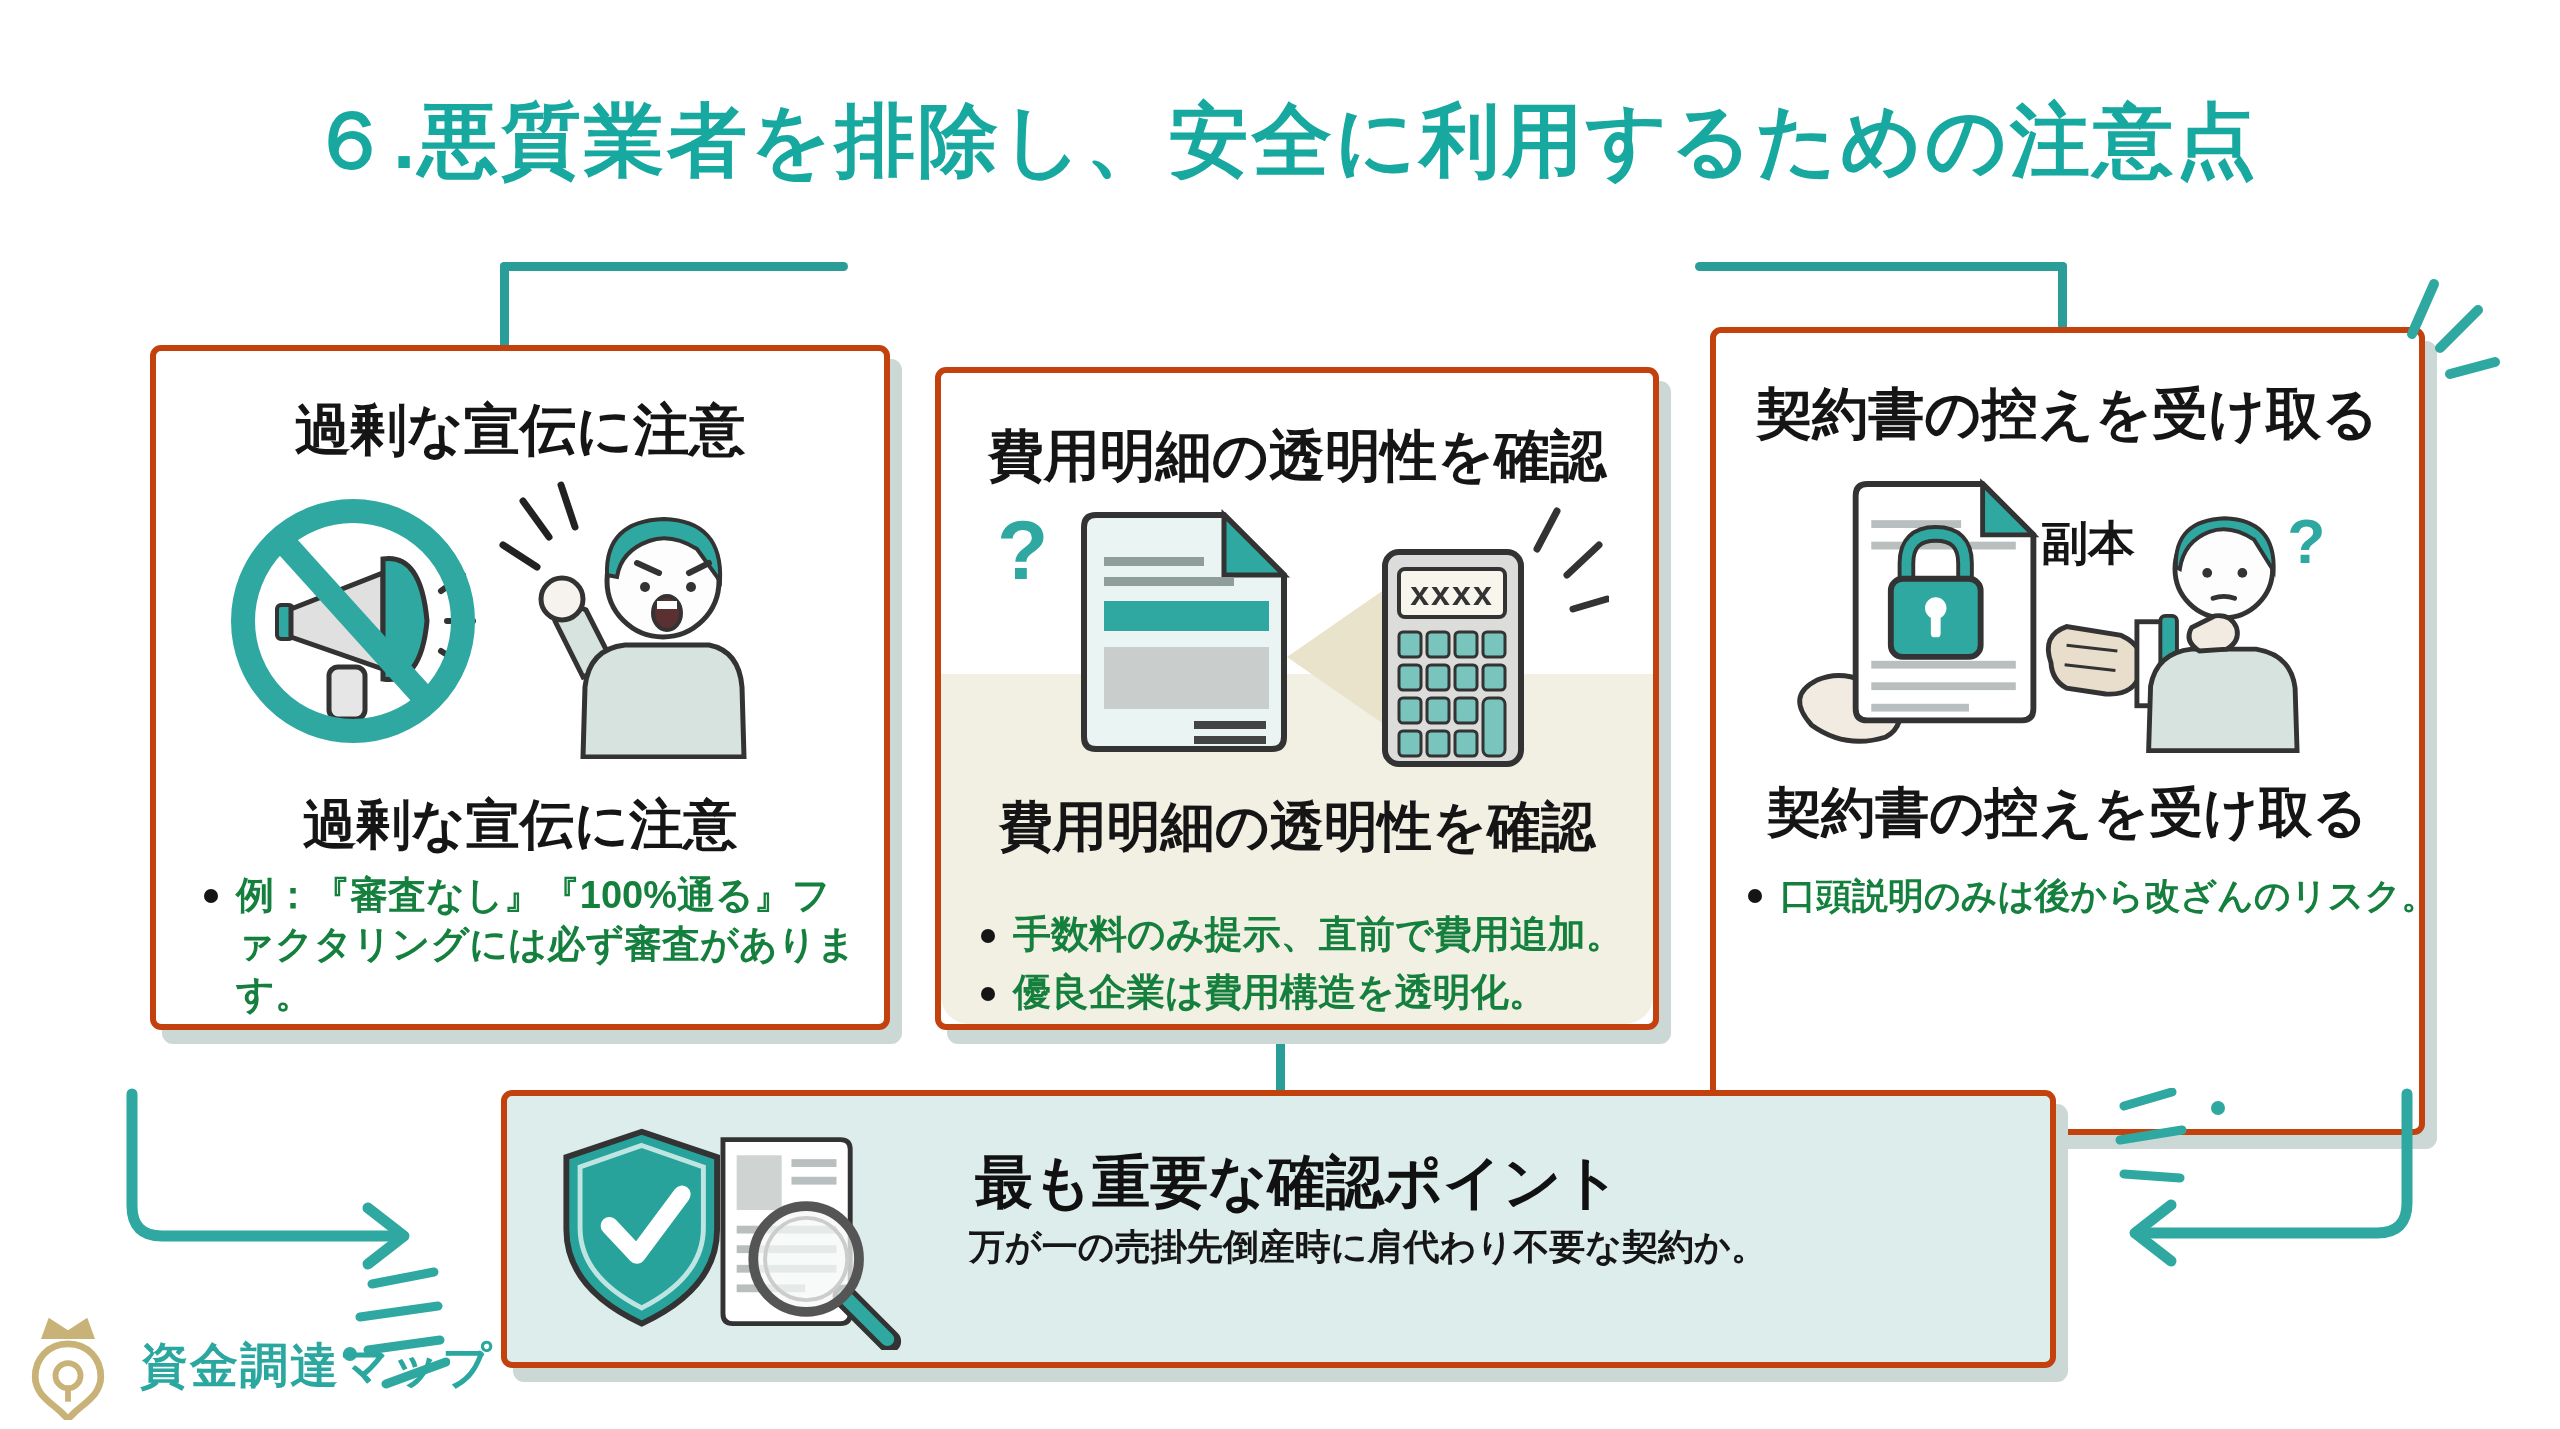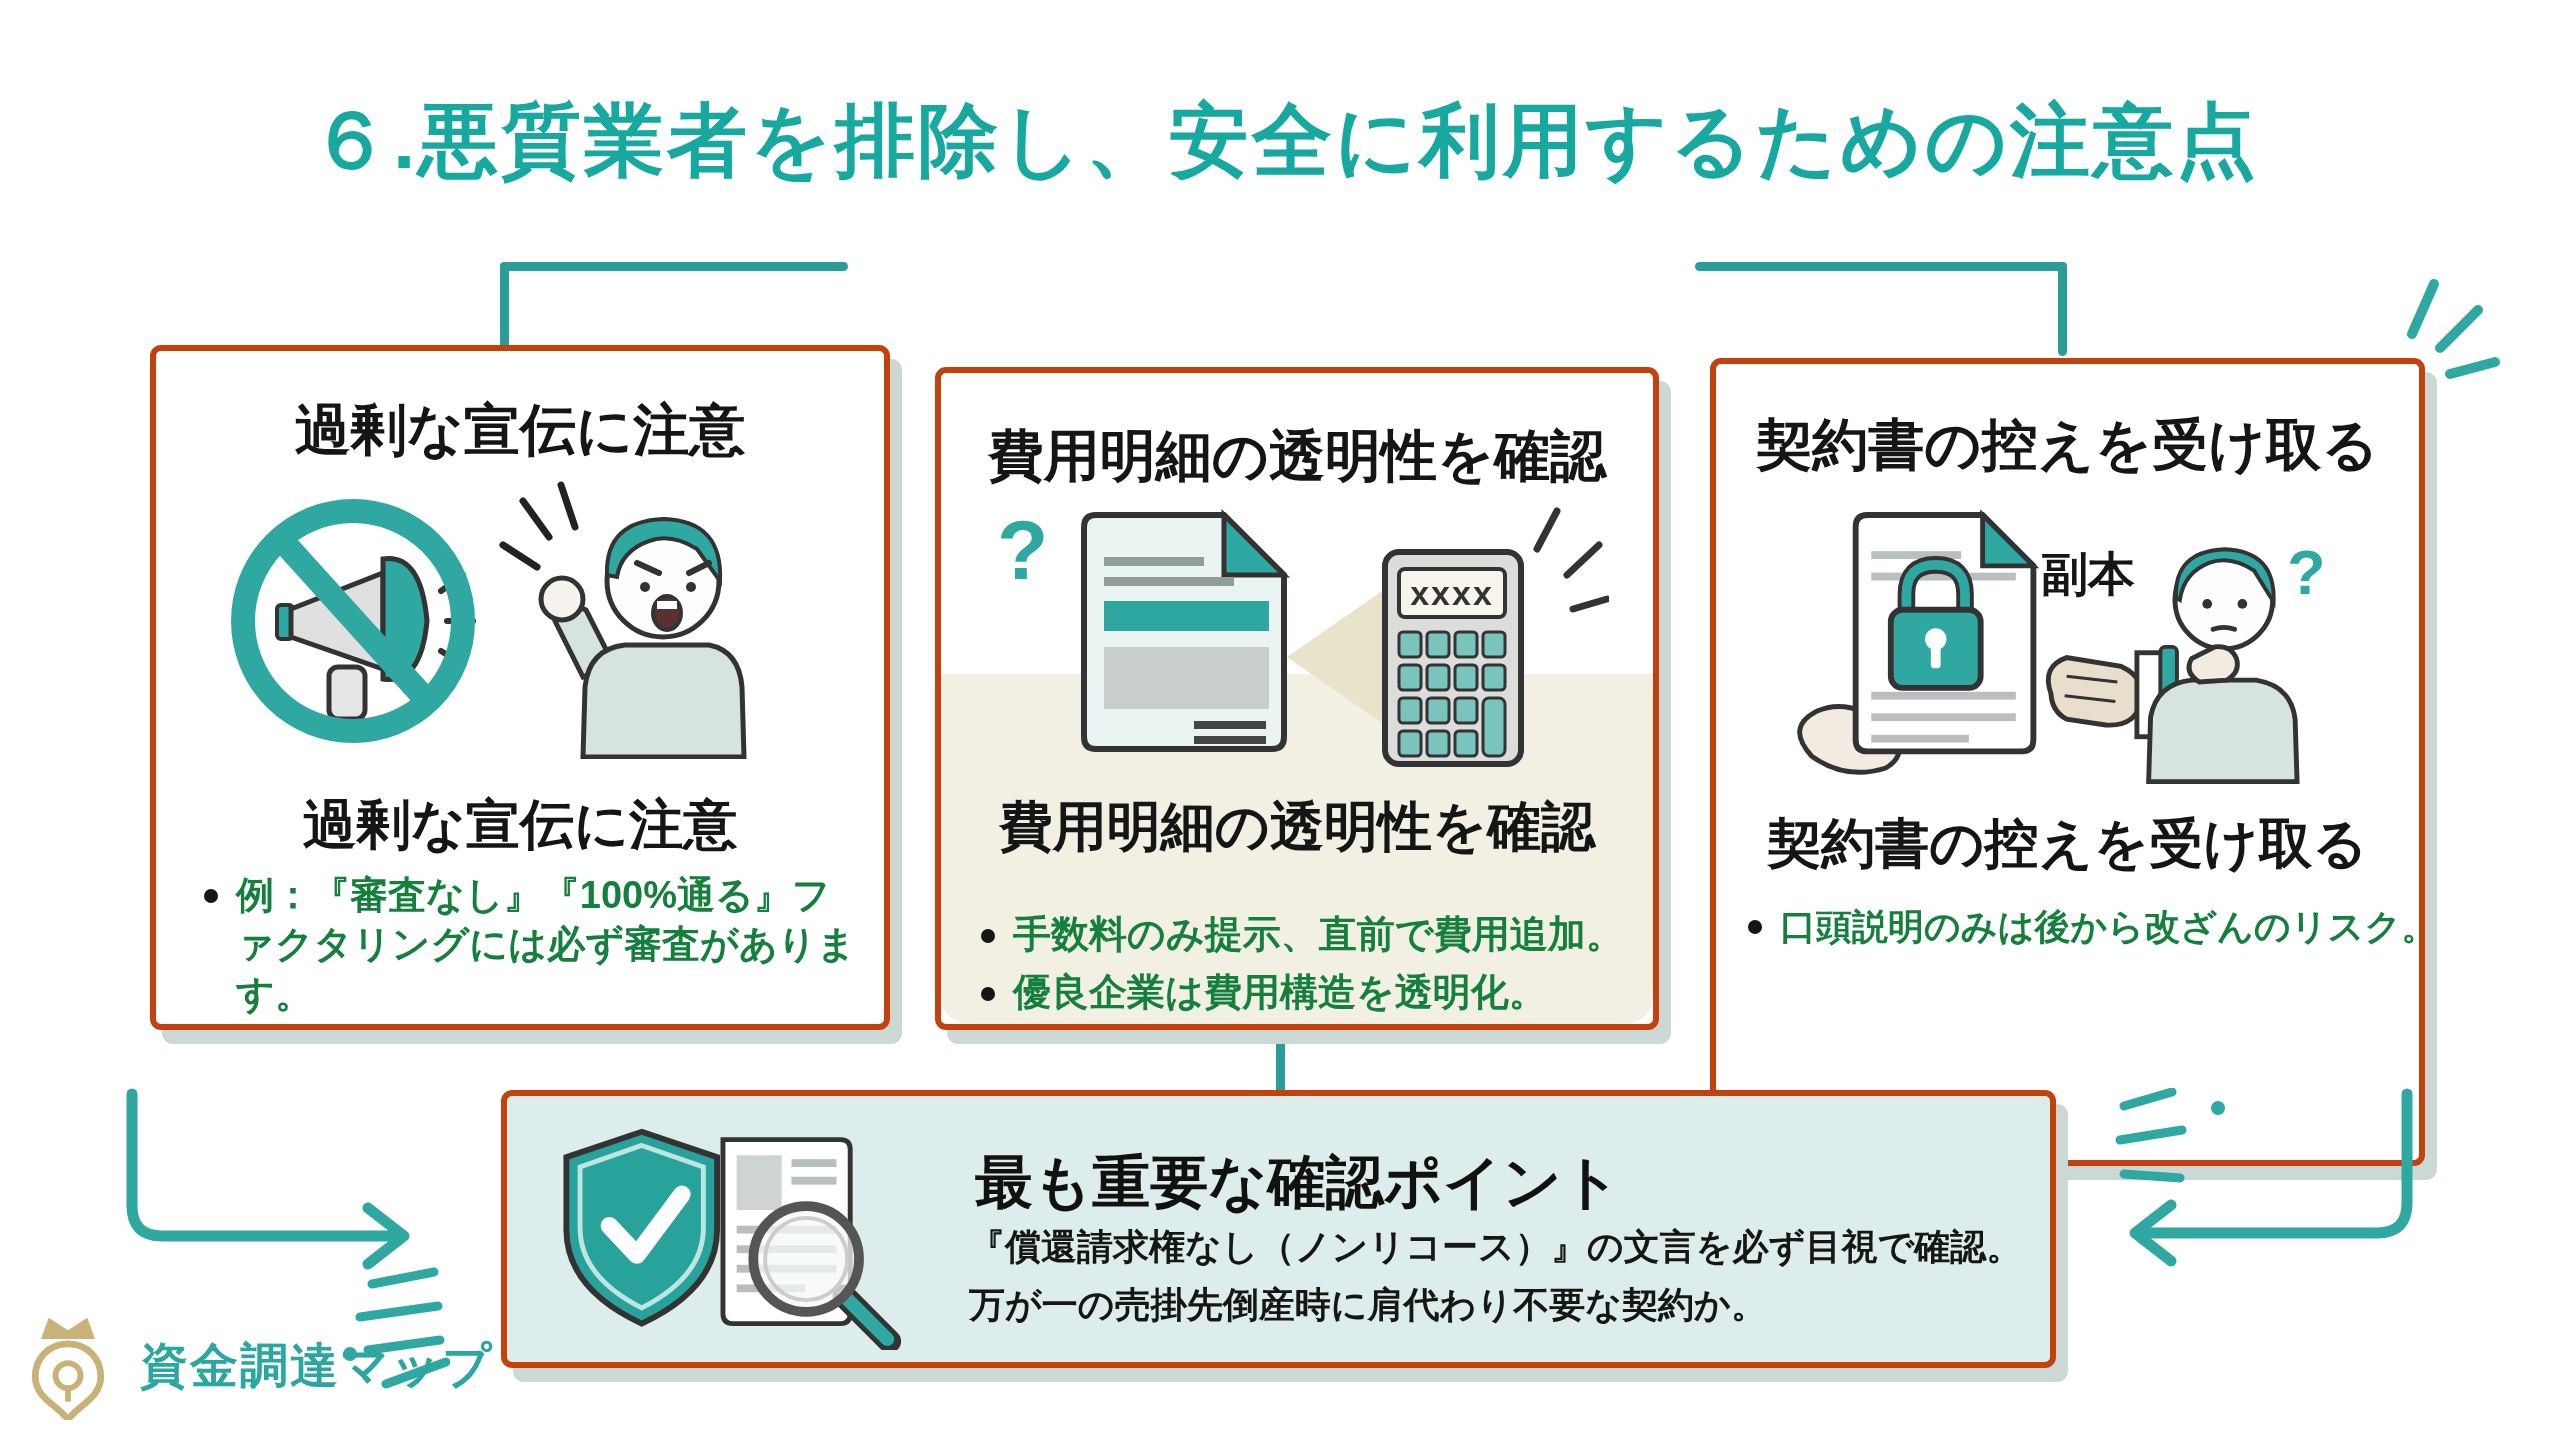--- a/index.html
+++ b/index.html
@@ -126,21 +126,21 @@
         <span class="dot"></span>
         <span>手数料のみ提示、直前で費用追加。</span>
       </div>
       <div class="bullet">
         <span class="dot"></span>
         <span>優良企業は費用構造を透明化。</span>
       </div>
     </div>
   </div>
 
-  <div class="abs card" style="left:1710px;top:358px;width:715px;height:808px;">
+  <div class="abs card" style="left:1710px;top:327px;width:715px;height:808px;">
     <div class="card-h" style="top:44px;">契約書の控えを受け取る</div>
     <svg class="abs" style="left:42px;top:132px;" width="625" height="292" viewBox="0 0 640 290">
       <g>
         <path d="M55,262 Q28,232 60,216 Q82,206 107,216 L142,236 Q152,262 131,274 Q90,287 55,262 Z" fill="#f1ebe1" stroke="#333" stroke-width="5"></path>
       </g>
       <g>
         <path d="M100,27 Q100,15 112,15 H230 L282,67 V245 Q282,257 270,257 H112 Q100,257 100,245 Z" fill="#ffffff" stroke="#333" stroke-width="6"></path>
         <path d="M230,15 L282,67 H230 Z" fill="#2fa8a1" stroke="#333" stroke-width="5"></path>
         <rect x="116" y="52" width="92" height="8" fill="#b9bfbe"></rect>
         <rect x="116" y="74" width="148" height="8" fill="#b9bfbe"></rect>
@@ -205,21 +205,20 @@
       </g>
       <g>
         <line x1="292" y1="180" x2="338" y2="226" stroke="#333" stroke-width="24" stroke-linecap="round"></line>
         <line x1="292" y1="180" x2="336" y2="224" stroke="#2fa8a1" stroke-width="14" stroke-linecap="round"></line>
         <circle cx="253" cy="142" r="54" fill="#f4f8f7" fill-opacity="0.75" stroke="#555" stroke-width="10"></circle>
         <circle cx="253" cy="142" r="42" fill="none" stroke="#cccccc" stroke-width="4"></circle>
       </g>
     </svg>
     <div class="summary-title" style="left:468px;top:48px;">最も重要な確認ポイント</div>
     <div class="summary-lines" style="left:462px;top:122px;">
-      <div>『償還請求権なし（ノンリコース）』の文言を必ず目視で確認。</div>
       <div>万が一の売掛先倒産時に肩代わり不要な契約か。</div>
     </div>
   </div>
 
   <svg class="abs" style="left:108px;top:1088px;" width="330" height="185" viewBox="0 0 330 185">
     <path d="M24,6 V118 Q24,148 54,148 H288" fill="none" stroke="#2fa8a1" stroke-width="11" stroke-linecap="round"></path>
     <path d="M260,120 L296,148 L260,176" fill="none" stroke="#2fa8a1" stroke-width="11" stroke-linecap="round" stroke-linejoin="round"></path>
   </svg>
   <svg class="abs" style="left:338px;top:1262px;" width="112" height="130" viewBox="0 0 112 130">
     <circle cx="12" cy="92" r="7" fill="#2fa8a1"></circle>

